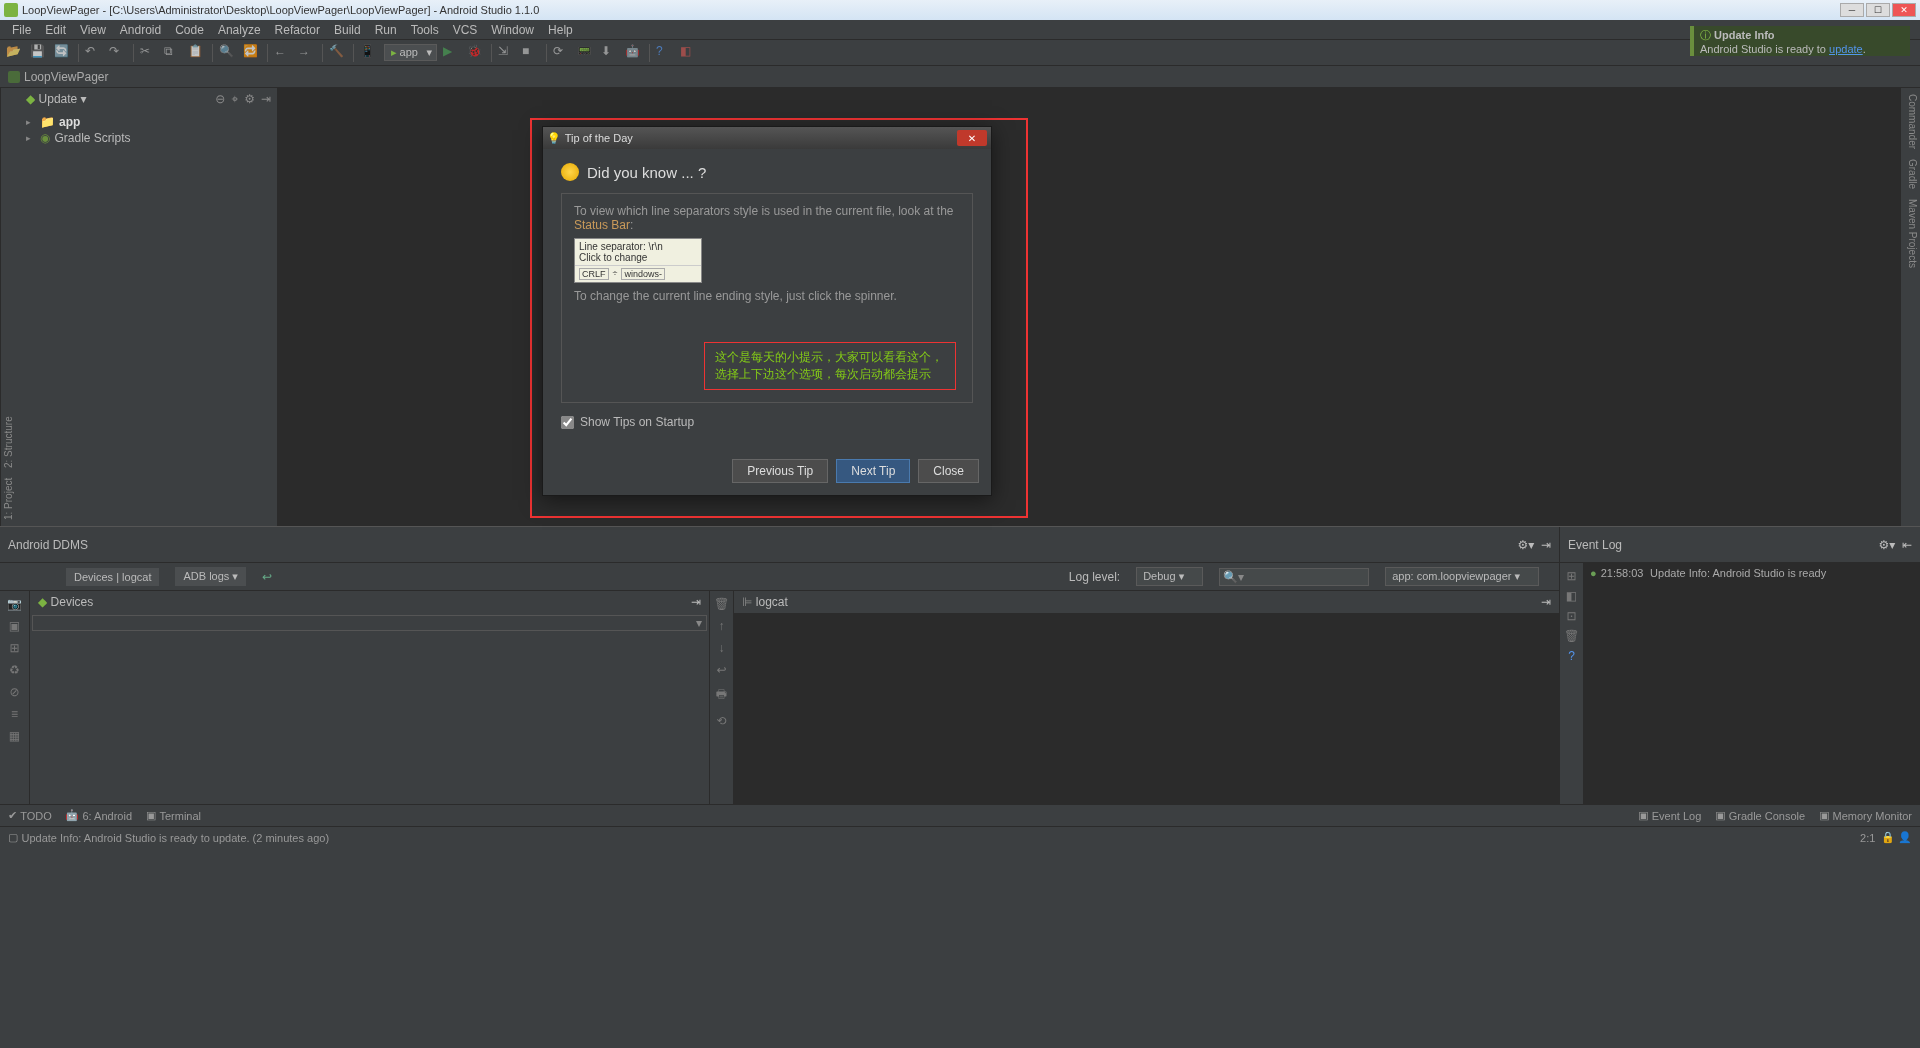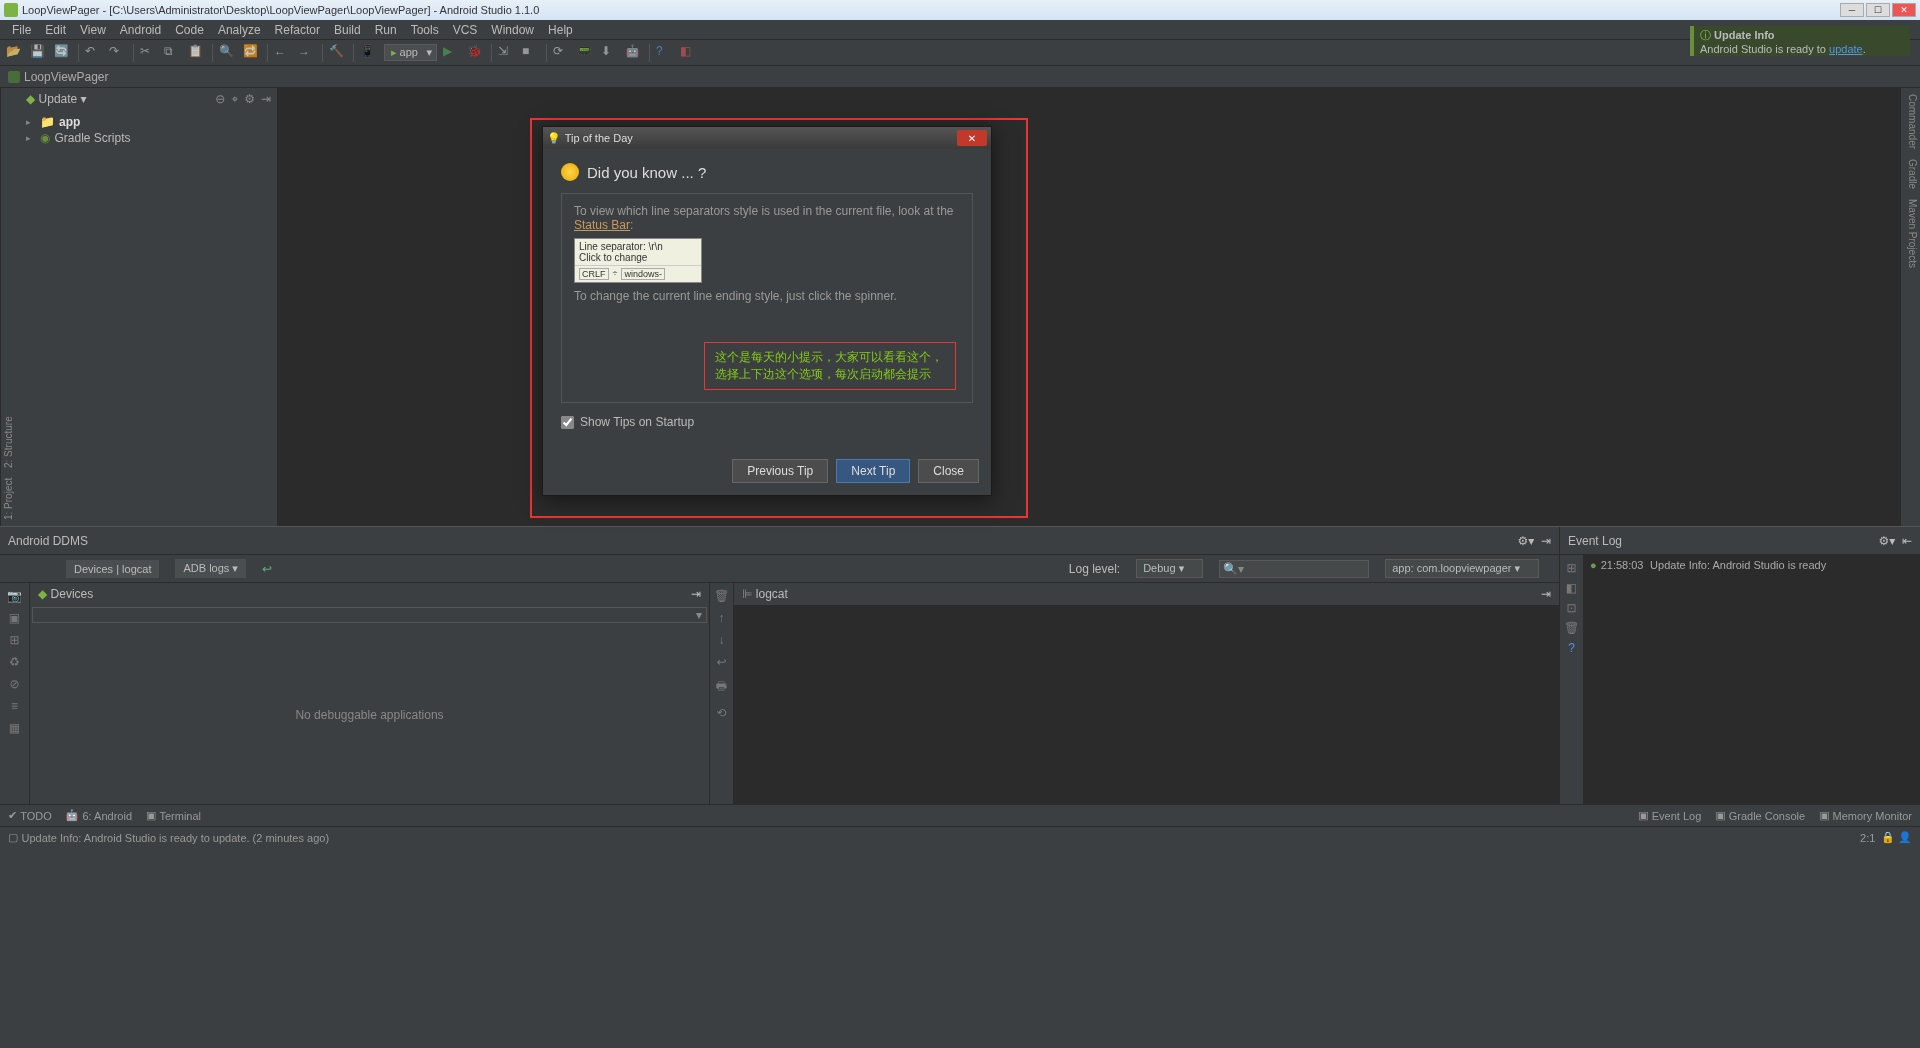--- a/index.html
+++ b/index.html
@@ -47,21 +47,21 @@
 .tree-item.app .folder { color:#87939A; }
 .bold { font-weight:bold; color:#ddd; }
 .gradle-ico { color:#6a8f3d; }
 
 .editor-area { flex:1; background:#2b2b2b; position:relative; }
 
 
 .bottom-split { display:flex; height:278px; border-top:1px solid #555; }
 .ddms { flex:1; display:flex; flex-direction:column; border-right:1px solid #2b2b2b; }
 .eventlog { width:360px; display:flex; flex-direction:column; }
-.panel-tab { height:28px; background:#3c3f41; display:flex; align-items:center; padding:0 8px; font-size:12px; color:#bbb; border-bottom:1px solid #2b2b2b; }
+.panel-tab { height:36px; background:#3c3f41; display:flex; align-items:center; padding:0 8px; font-size:12px; color:#bbb; border-bottom:1px solid #2b2b2b; }
 .panel-tab .spacer{flex:1}
 .ddms-bar { height:28px; background:#3c3f41; display:flex; align-items:center; padding:0 20px; gap:16px; border-bottom:1px solid #2b2b2b; }
 .ddms-bar .subtab { background:#4b4e50; padding:3px 8px; font-size:11px; }
 .ddms-bar input { background:#45494a; border:1px solid #5a5a5a; color:#bbb; padding:2px 6px; font-size:11px; width:150px; }
 .ddms-bar select, .ddms-bar .sel { background:#45494a; border:1px solid #5a5a5a; color:#bbb; padding:2px 18px 2px 6px; font-size:11px; }
 .ddms-body { flex:1; display:flex; }
 .ddms-left-icons { width:30px; background:#3c3f41; border-right:1px solid #2b2b2b; display:flex; flex-direction:column; align-items:center; gap:8px; padding:6px 0; color:#777; }
 .devices-col { width:680px; border-right:1px solid #2b2b2b; display:flex; flex-direction:column; }
 .devices-col .sub { height:22px; background:#3c3f41; padding:0 8px; display:flex; align-items:center; font-size:12px; color:#bbb; }
 .devices-col .nocon { color:#cc6b5a; padding:4px 8px; font-size:12px; }
@@ -91,21 +91,21 @@
 
 .dialog { position:absolute; left:542px; top:126px; width:450px; background:#3c3f41; border:1px solid #1a1a1a; box-shadow:0 4px 20px rgba(0,0,0,.5); }
 .dlg-title { height:22px; background:linear-gradient(#555,#3a3a3a); display:flex; align-items:center; padding:0 4px; font-size:11px; color:#ddd; }
 .dlg-title .bulb { color:#f9c846; margin-right:4px; }
 .dlg-title .spacer{flex:1}
 .dlg-close { width:30px; height:16px; background:#c0392b; color:#fff; display:flex; align-items:center; justify-content:center; font-size:10px; border-radius:2px; }
 .dlg-body { padding:14px 18px; }
 .dlg-heading { font-size:15px; color:#ddd; margin-bottom:12px; display:flex; align-items:center; gap:8px; }
 .dlg-heading .bulb2 { width:18px; height:18px; background:radial-gradient(#ffd54a,#e6a800); border-radius:50%; }
 .dlg-content-box { background:#3c3f41; border:1px solid #555; padding:10px 12px; font-size:12px; color:#999; min-height:210px; position:relative; }
-.dlg-content-box .link { color:#c99a5a; text-decoration:underline; }
+.dlg-content-box .link { color:#c99a5a; }
 .tooltip-img { background:#f0f0e0; border:1px solid #888; width:128px; margin:6px 0; font-size:10px; color:#333; }
 .tooltip-img .row1 { padding:2px 4px; border-bottom:1px solid #ccc; }
 .tooltip-img .row2 { padding:2px 4px; display:flex; gap:4px; font-size:9px; }
 .tooltip-img .row2 span { border:1px solid #aaa; padding:0 2px; }
 .red-note { position:absolute; right:16px; bottom:12px; border:1px solid #e33; padding:6px 10px; color:#84cc16; font-size:12px; width:252px; }
 .dlg-check { margin:12px 0 8px; font-size:12px; color:#bbb; display:flex; align-items:center; gap:6px; }
 .dlg-check input { accent-color:#888; }
 .dlg-buttons { display:flex; justify-content:flex-end; gap:8px; padding:8px 12px 12px; }
 .dlg-buttons button { padding:4px 14px; font-size:12px; background:#4c4c4c; border:1px solid #666; color:#ddd; }
 .dlg-buttons button.primary { background:#365880; border:1px solid #4a7aae; }
@@ -253,21 +253,20 @@
         <span>♻</span>
         <span>⊘</span>
         <span>≡</span>
         <span>▦</span>
       </div>
       <div class="devices-col">
         <div class="sub"><span style="color:#7cb342">◆</span>&nbsp;<span>Devices</span><span class="spacer" style="flex:1"></span><span>⇥</span></div>
         <div style="border:1px solid #555; margin:2px;">
           <div style="text-align:right; padding:0 4px; color:#888">▾</div>
         </div>
-        <div class="msg">No debuggable applications</div>
       </div>
       <div class="logcat-col">
         <div class="logcat-icons">
           <span>🗑</span>
           <span>↑</span>
           <span>↓</span>
           <span>↩</span>
           <span>🖶</span>
           <span>⟲</span>
         </div>

